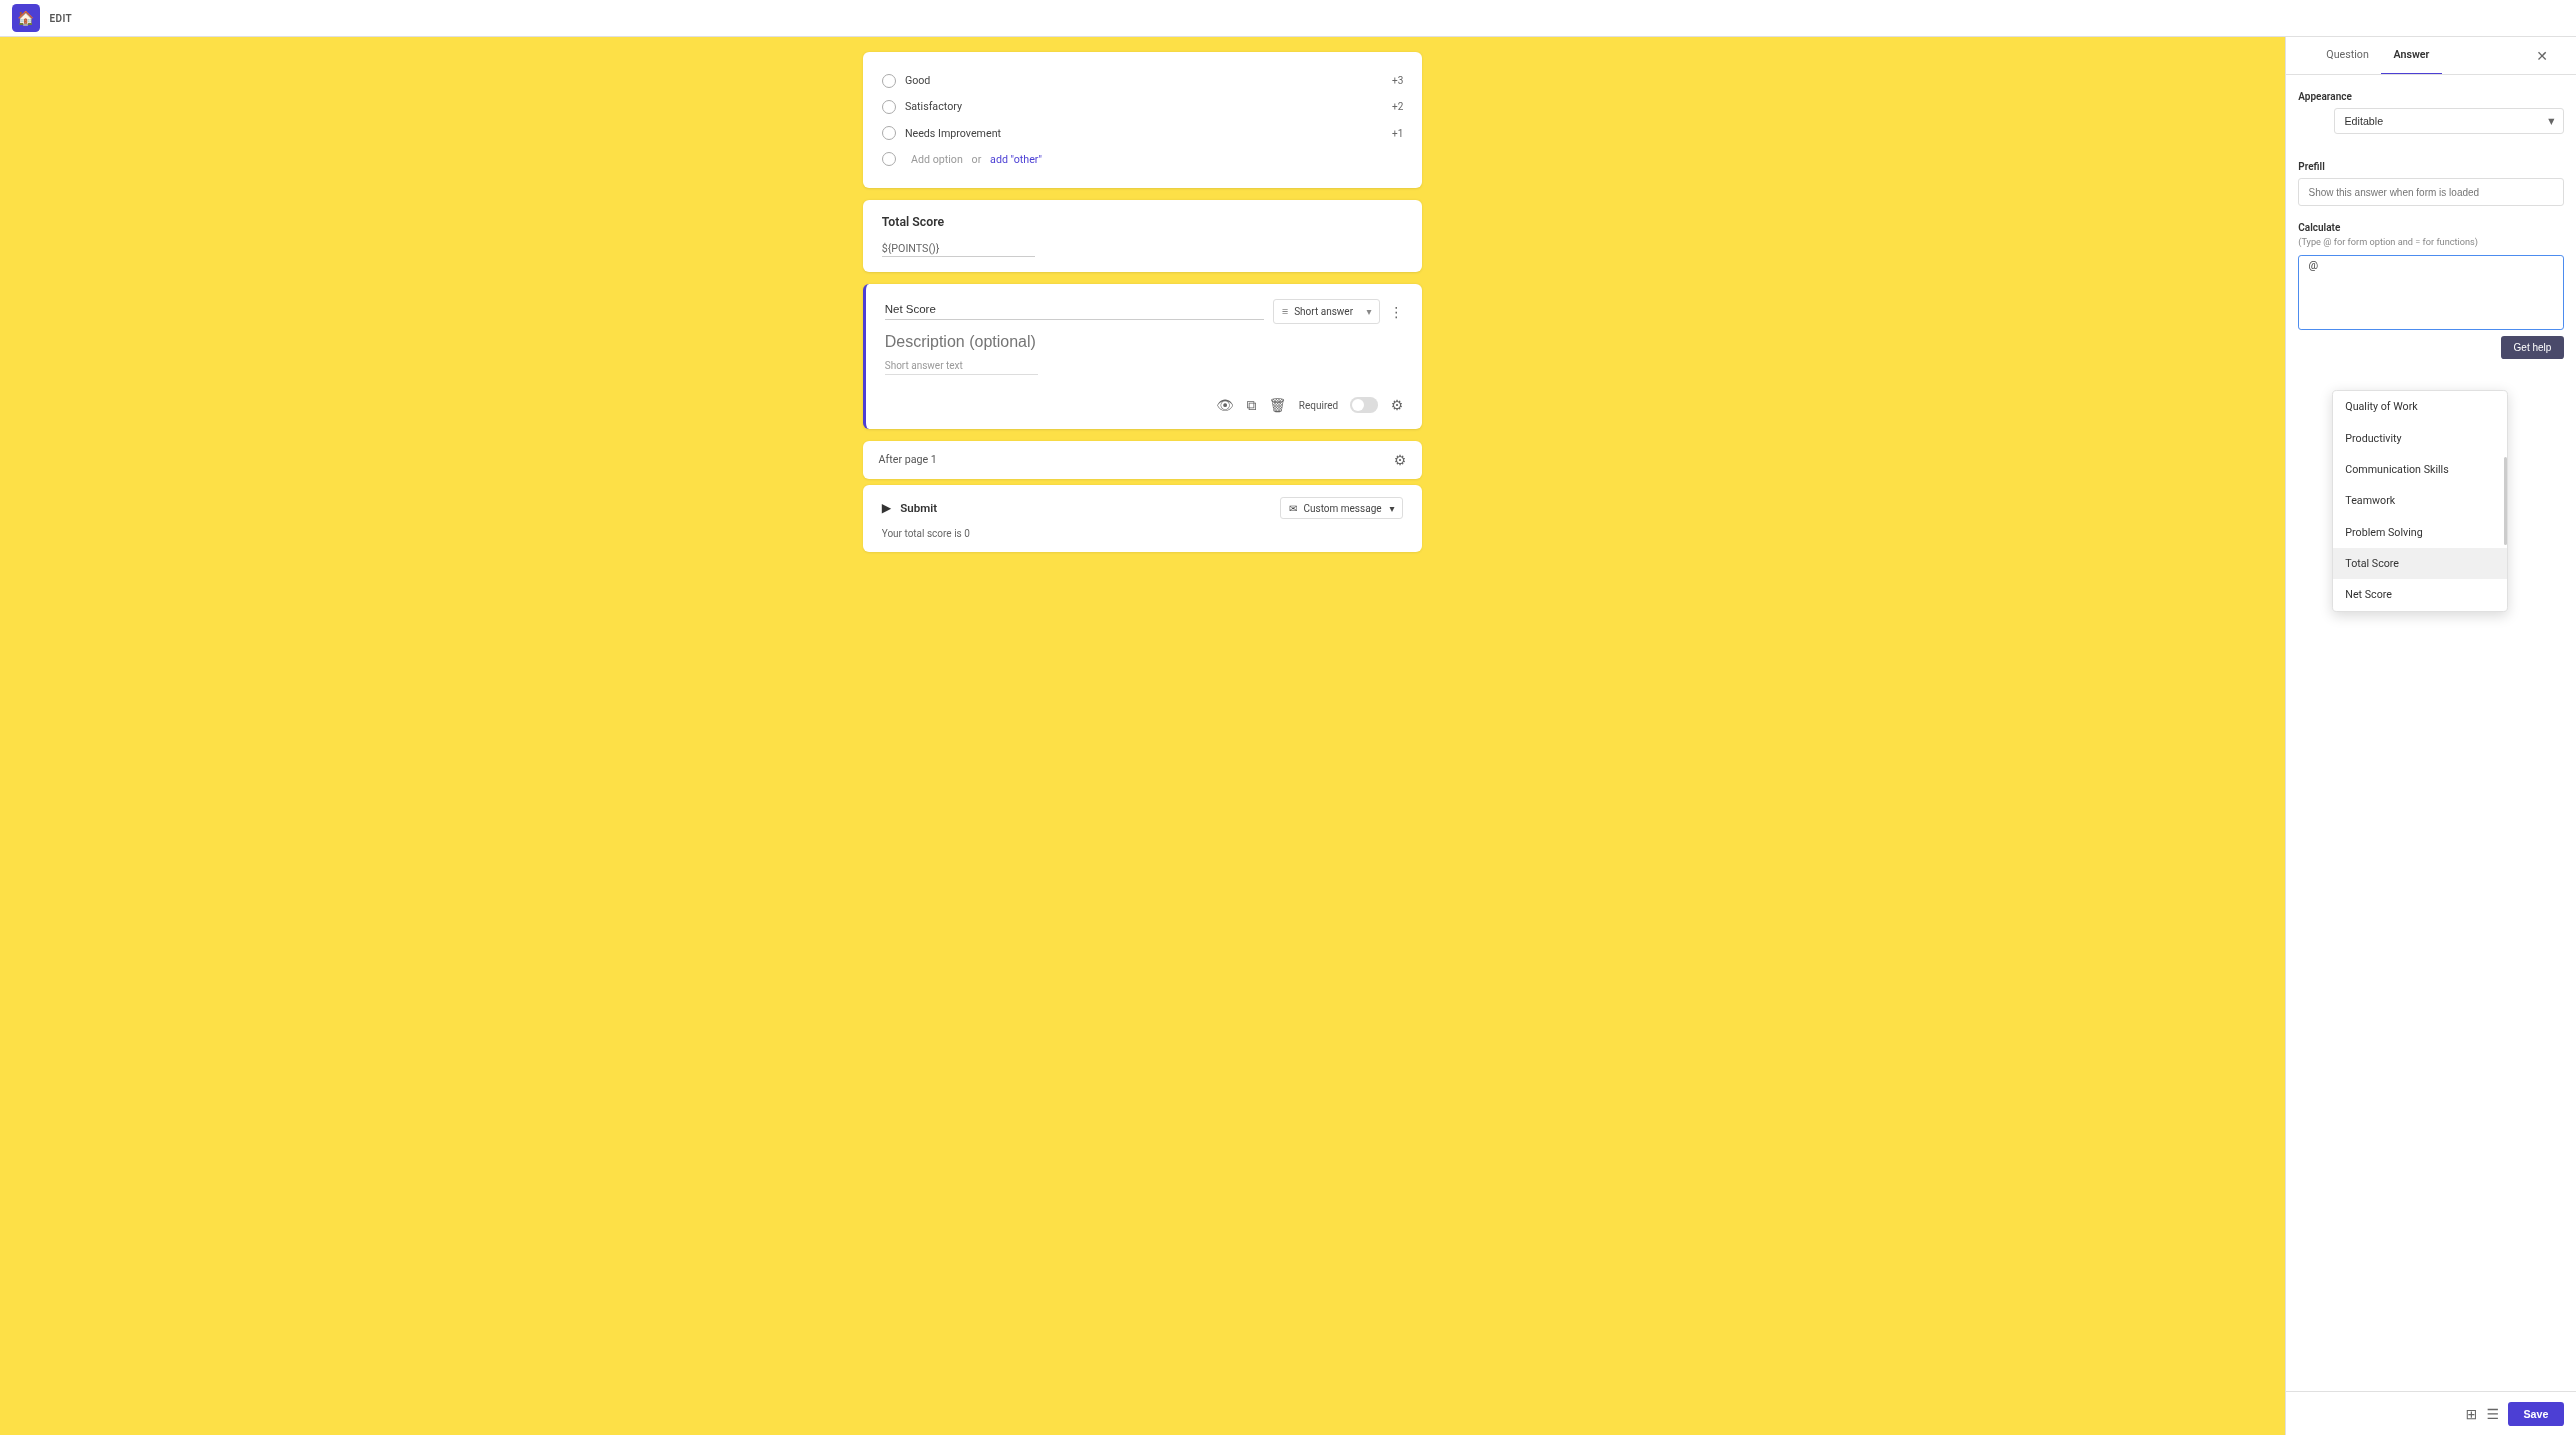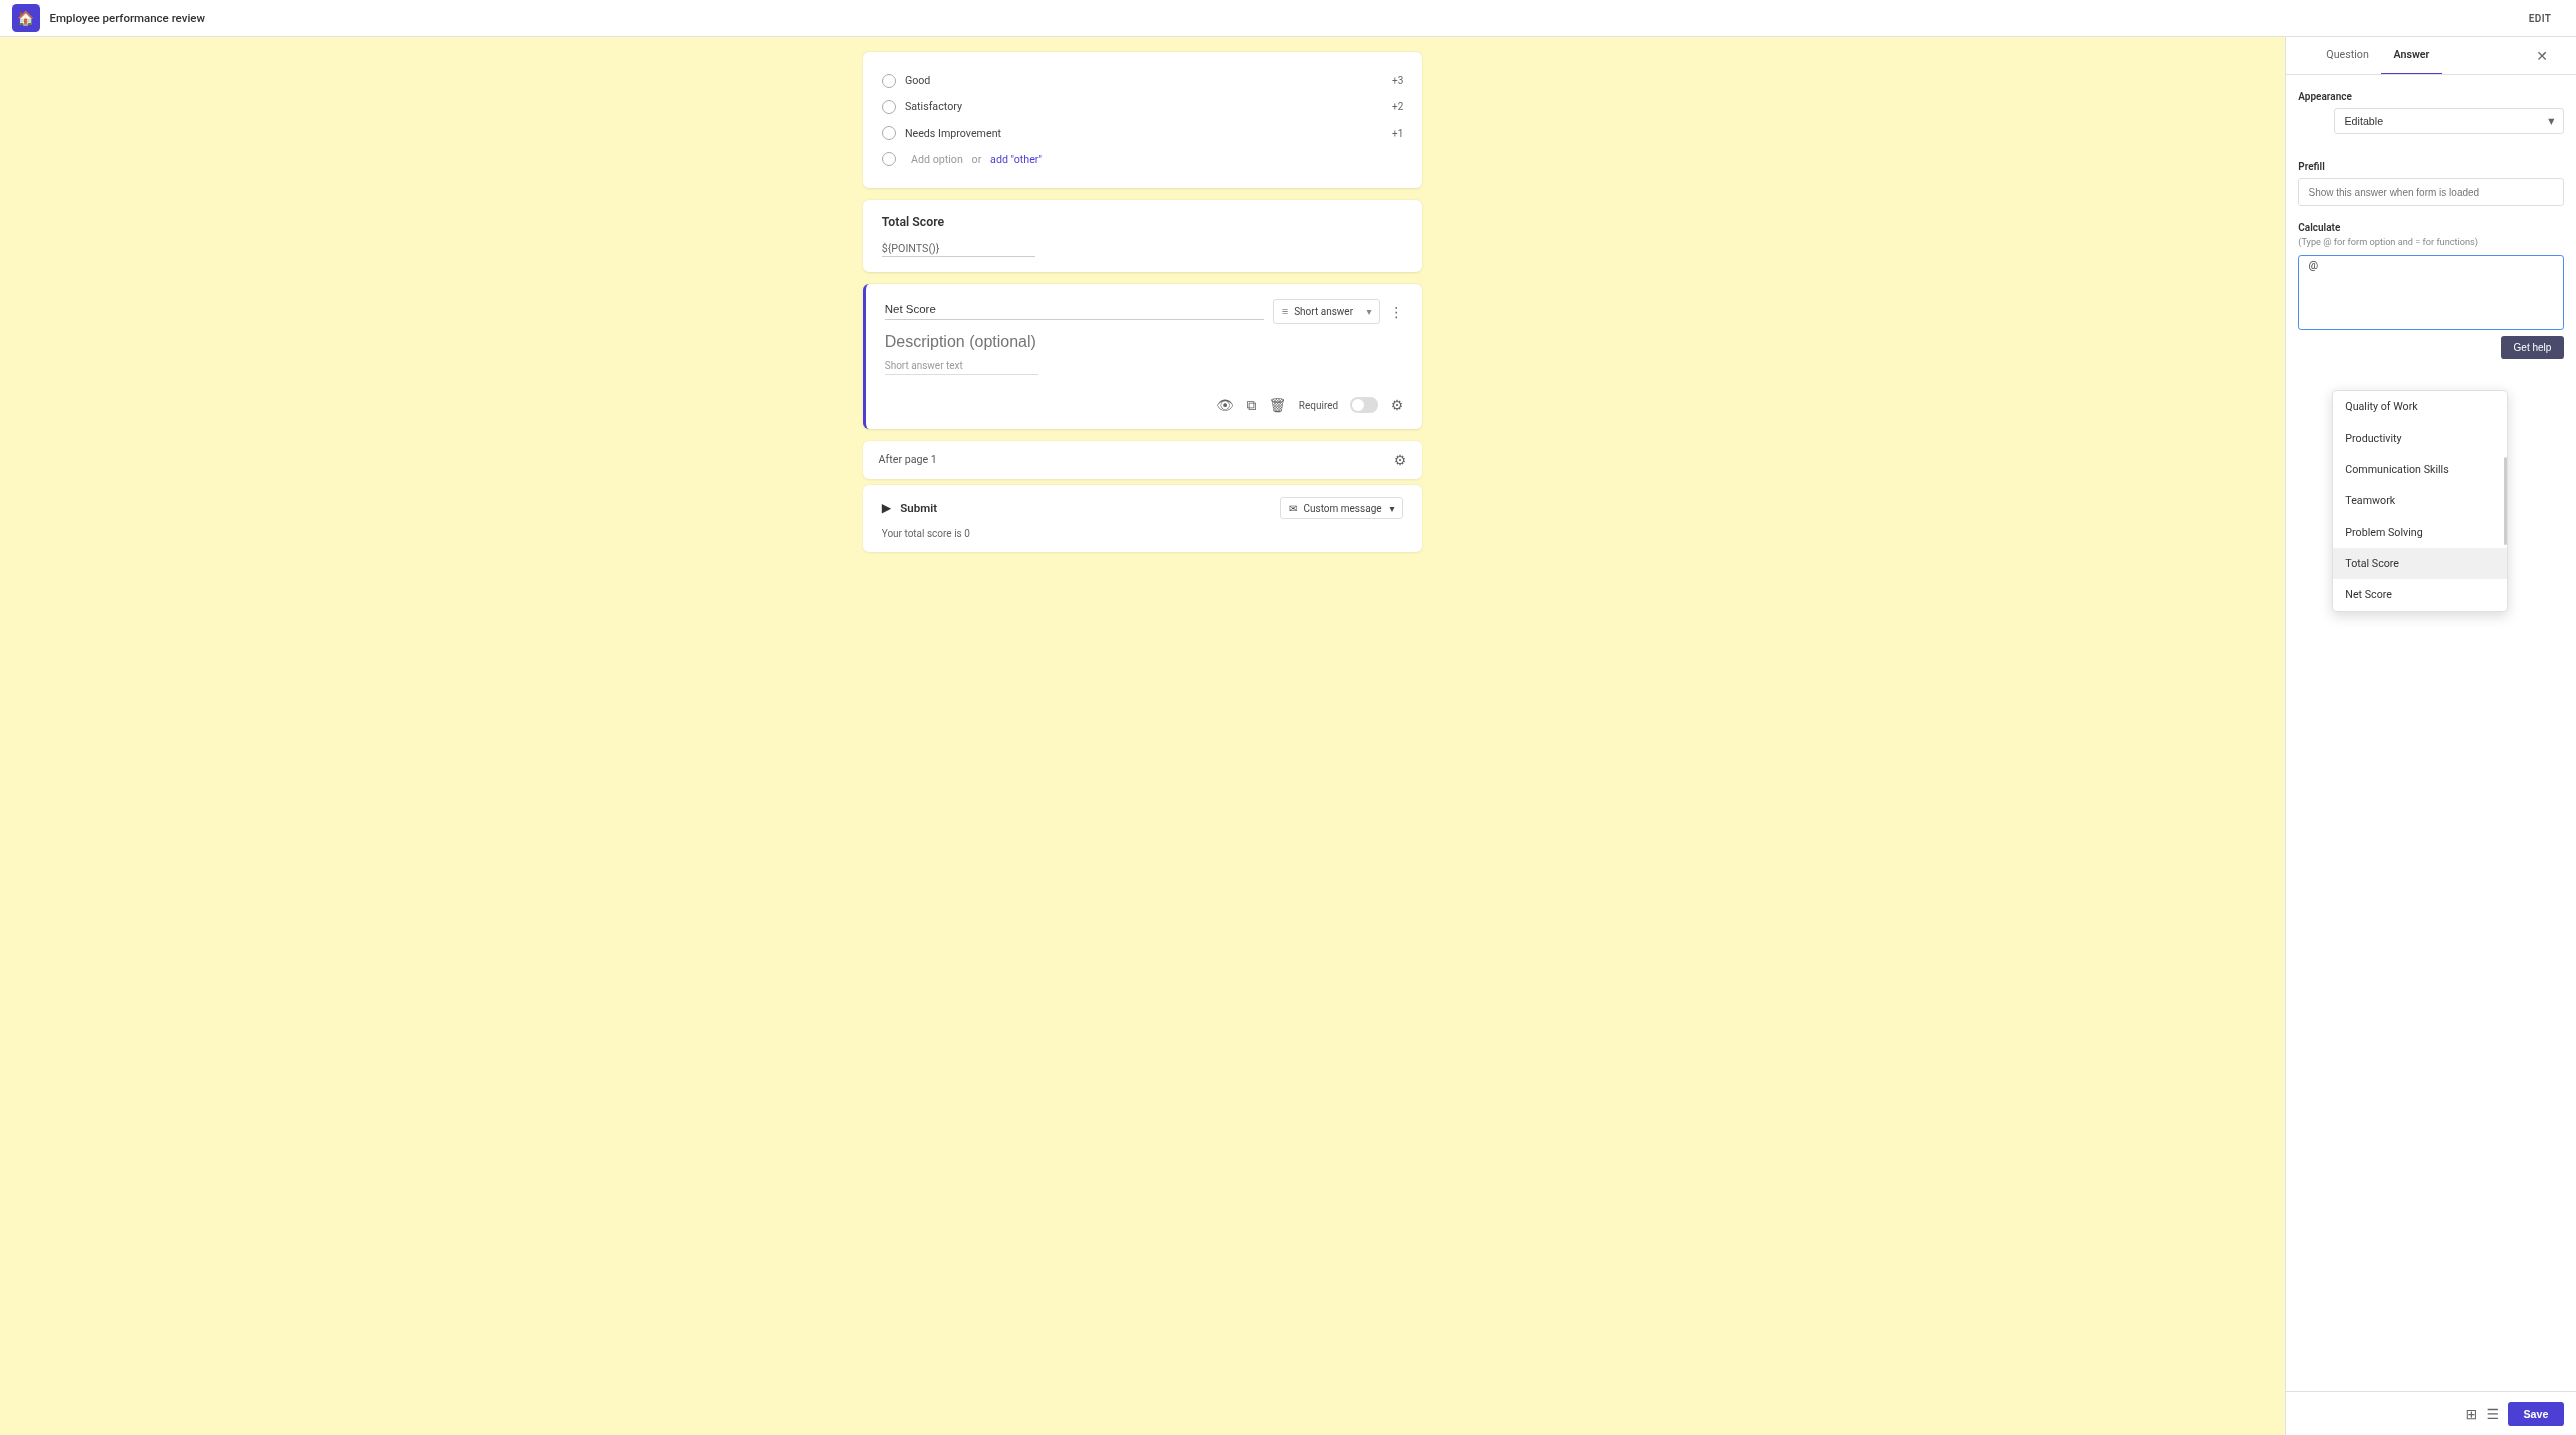--- a/index.html
+++ b/index.html
@@ -45,21 +45,21 @@
       font-weight: 600;
       letter-spacing: 0.4px;
       margin-right: 12.3px;
     }
 
     
     .main-area {
       margin-top: 37px;
       flex: 1;
       overflow-y: auto;
-      background: #fef9c3;
+      background: #fde047;
       padding: 15.3px 0;
     }
 
     .form-container {
       max-width: 583px;
       margin: 0 auto;
       padding: 0 12.3px;
     }
 
     
@@ -476,21 +476,20 @@
       padding: 3.1px 9.2px 0;
     }
   </style>
 </head>
 <body>
 
 <div class="top-bar">
   <div class="top-bar-logo">
     <span>🏠</span>
   </div>
-  <span class="top-bar-title">Employee performance review</span>
   <span class="top-bar-edit">EDIT</span>
 </div>
 
 <div class="main-area">
   <div class="form-container">
 
     <div class="card">
       <div class="option-row">
         <div class="radio-circle"></div>
         <span class="option-label">Good</span>

